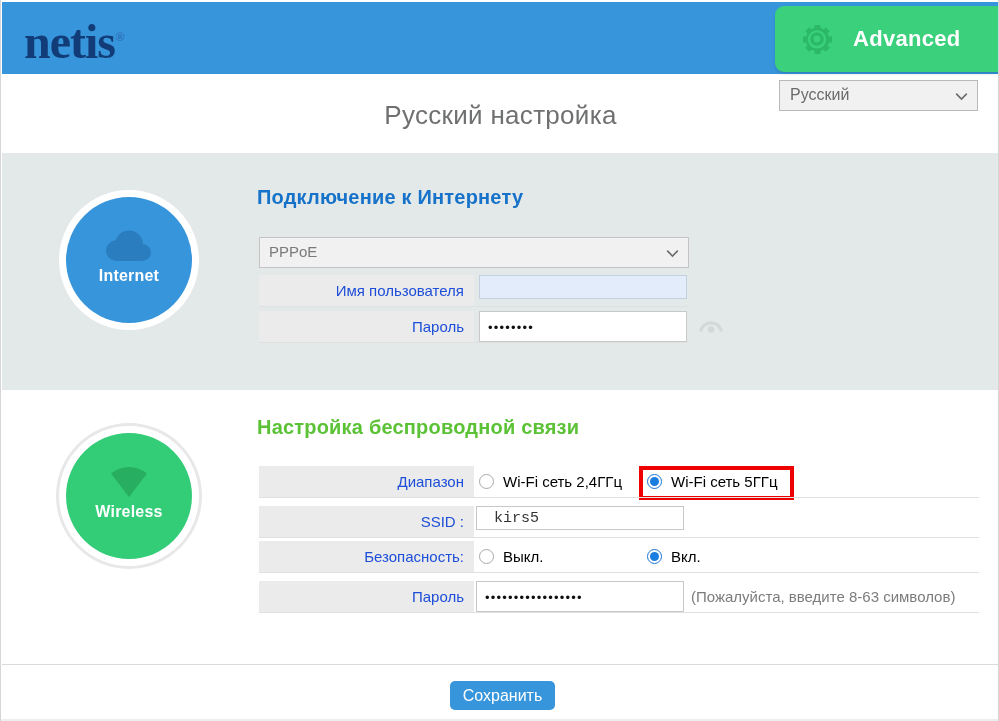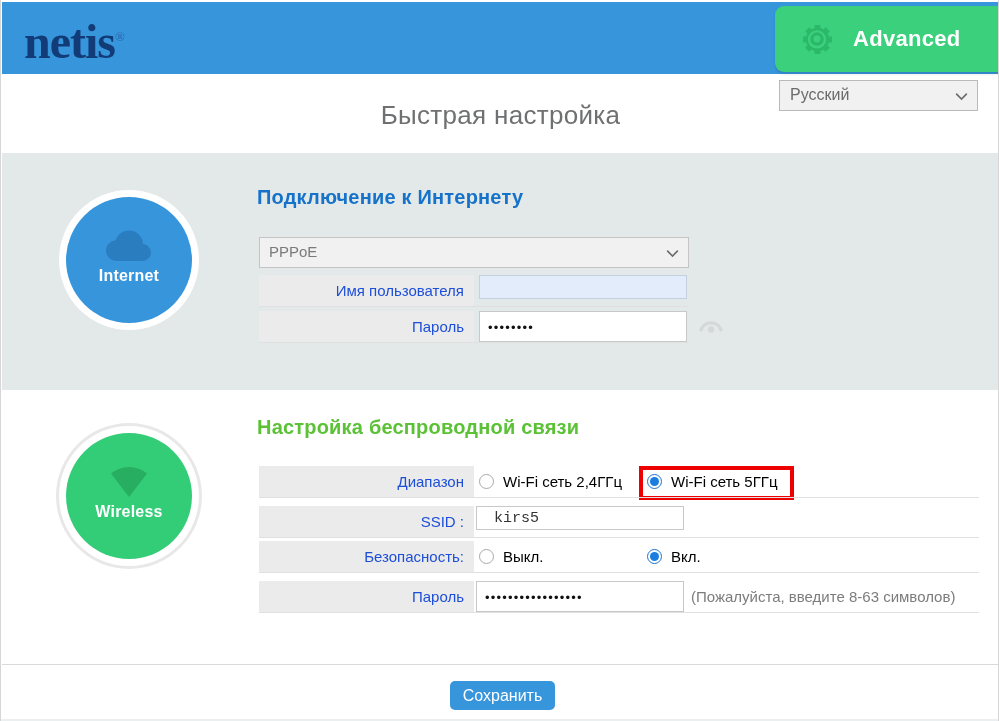--- a/index.html
+++ b/index.html
@@ -353,21 +353,21 @@
     </div>
   </div>
 
   <div class="lang-select">
     <div class="lang-text">Русский</div>
     <svg class="lang-chevron" viewBox="0 0 12 12">
       <path d="M1.5 3.8 6 8.3l4.5-4.5" fill="none" stroke="#6b6b6b" stroke-width="1.5" stroke-linecap="round"></path>
     </svg>
   </div>
 
-  <div class="page-title">Быстрая настройка</div>
+  <div class="page-title">Русский настройка</div>
 
   <div class="section-internet">
     <div class="circle-wrap" style="left:64px; top:44px;">
       <div class="circle circle-internet">
         <svg class="circle-glyph" viewBox="0 0 64 44">
           <path d="M20 38c-6 0-11-4.6-11-10.4 0-5.3 4.2-9.7 9.7-10.3C20.3 11.5 25.7 7.4 32 7.4c7.7 0 14 6 14 13.4v.3c4.6.6 8 4.3 8 8.8C54 34.6 49.7 38 44.4 38H20z" fill="#2a7ec0"></path>
         </svg>
         <div class="circle-label">Internet</div>
       </div>
     </div>

